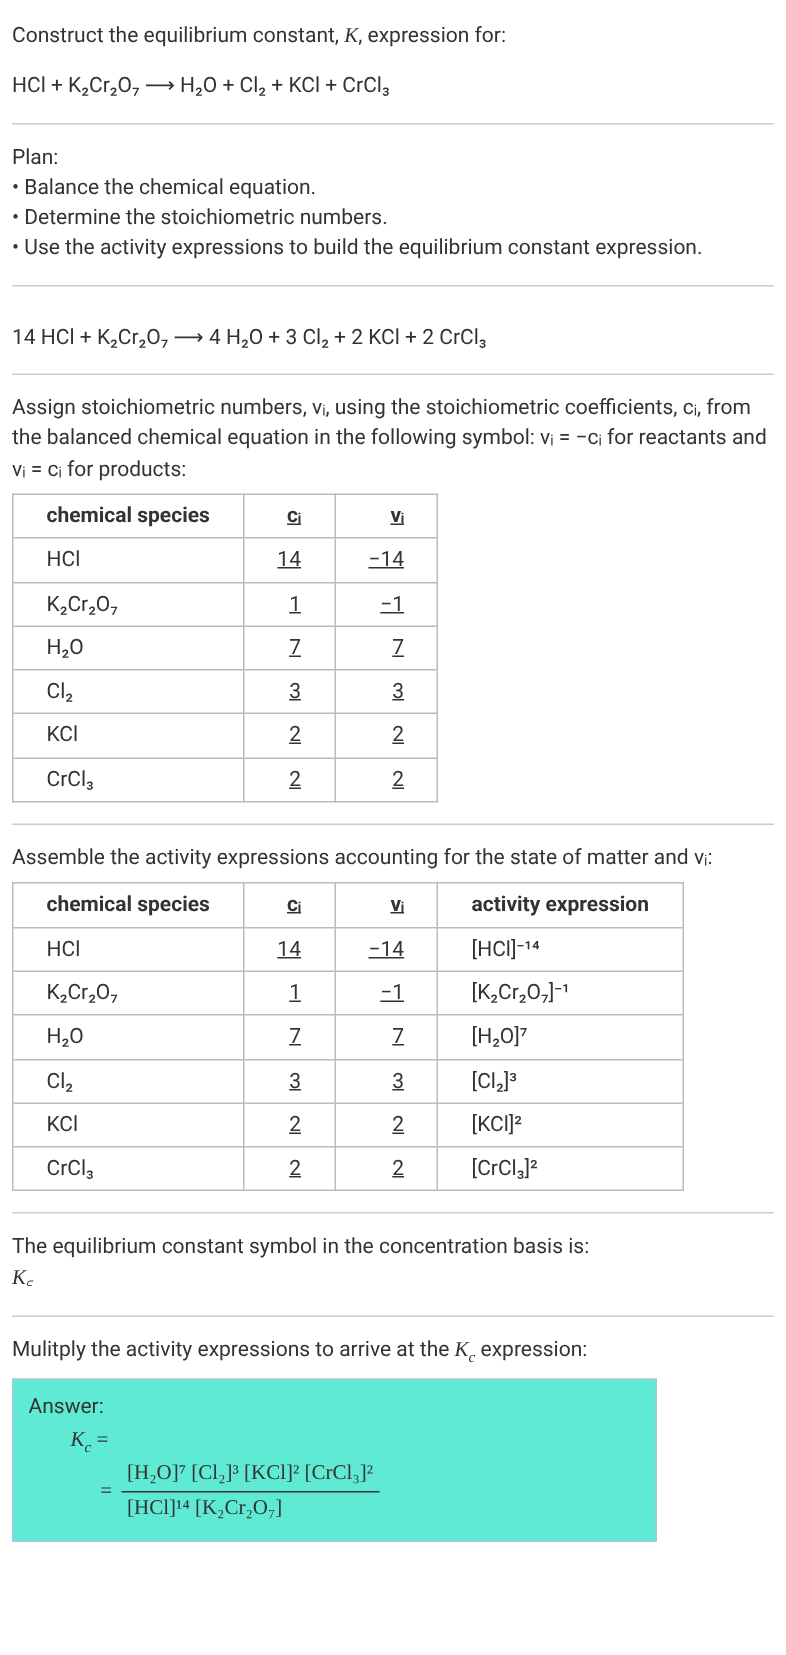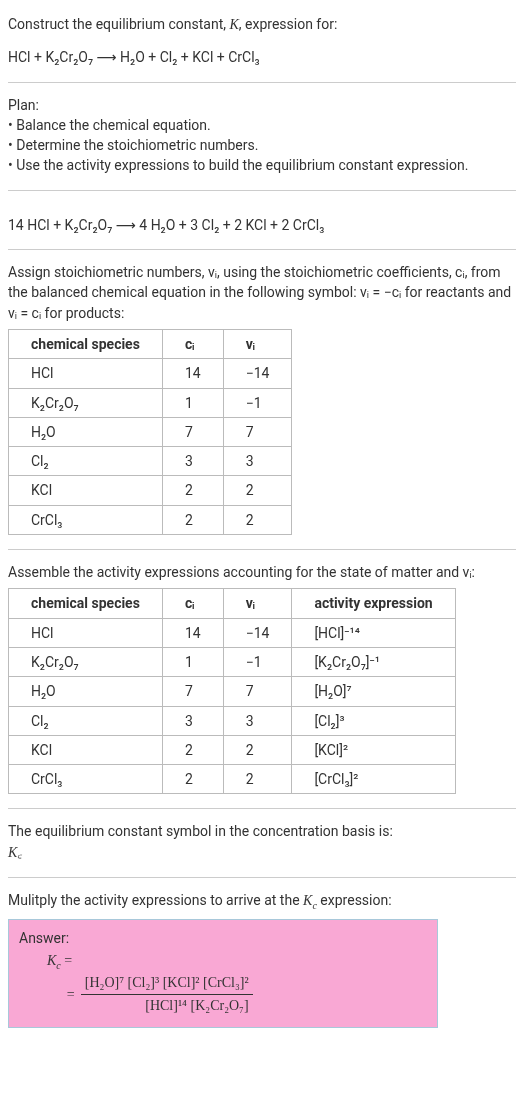--- a/index.html
+++ b/index.html
@@ -28,40 +28,40 @@
     border-collapse: collapse;
     margin-top: 6px;
     font-size: 14px;
   }
   th, td {
     border: 1px solid #bbb;
     padding: 4px 22px;
     text-align: left;
     white-space: nowrap;
   }
-  td.num, th.num { text-align: left; }
+  td.num, th.num { text-align: right; text-decoration: underline; }
   .answer-box {
-    background: #f9a8d4;
+    background: #5eead4;
     border: 1px solid #a8c8da;
     padding: 8px 10px 10px 10px;
     margin-top: 6px;
     width: 408px;
   }
   .answer-box .label {
     margin-bottom: 2px;
   }
   .kc-lines {
     padding-left: 28px;
     font-family: Georgia, 'Times New Roman', serif;
   }
   .kc-line { display:flex; align-items:center; gap:6px; }
   .frac {
     display: inline-flex;
     flex-direction: column;
-    align-items: flex-end;
+    align-items: flex-start;
     vertical-align: middle;
     font-family: Georgia, 'Times New Roman', serif;
   }
   .frac .num, .frac .den { padding: 0 4px; }
   .frac .bar {
     width: 100%;
     border-top: 1px solid #333;
     margin: 1px 0;
   }
   .italic-k { font-style: italic; font-family: Georgia, serif; }

